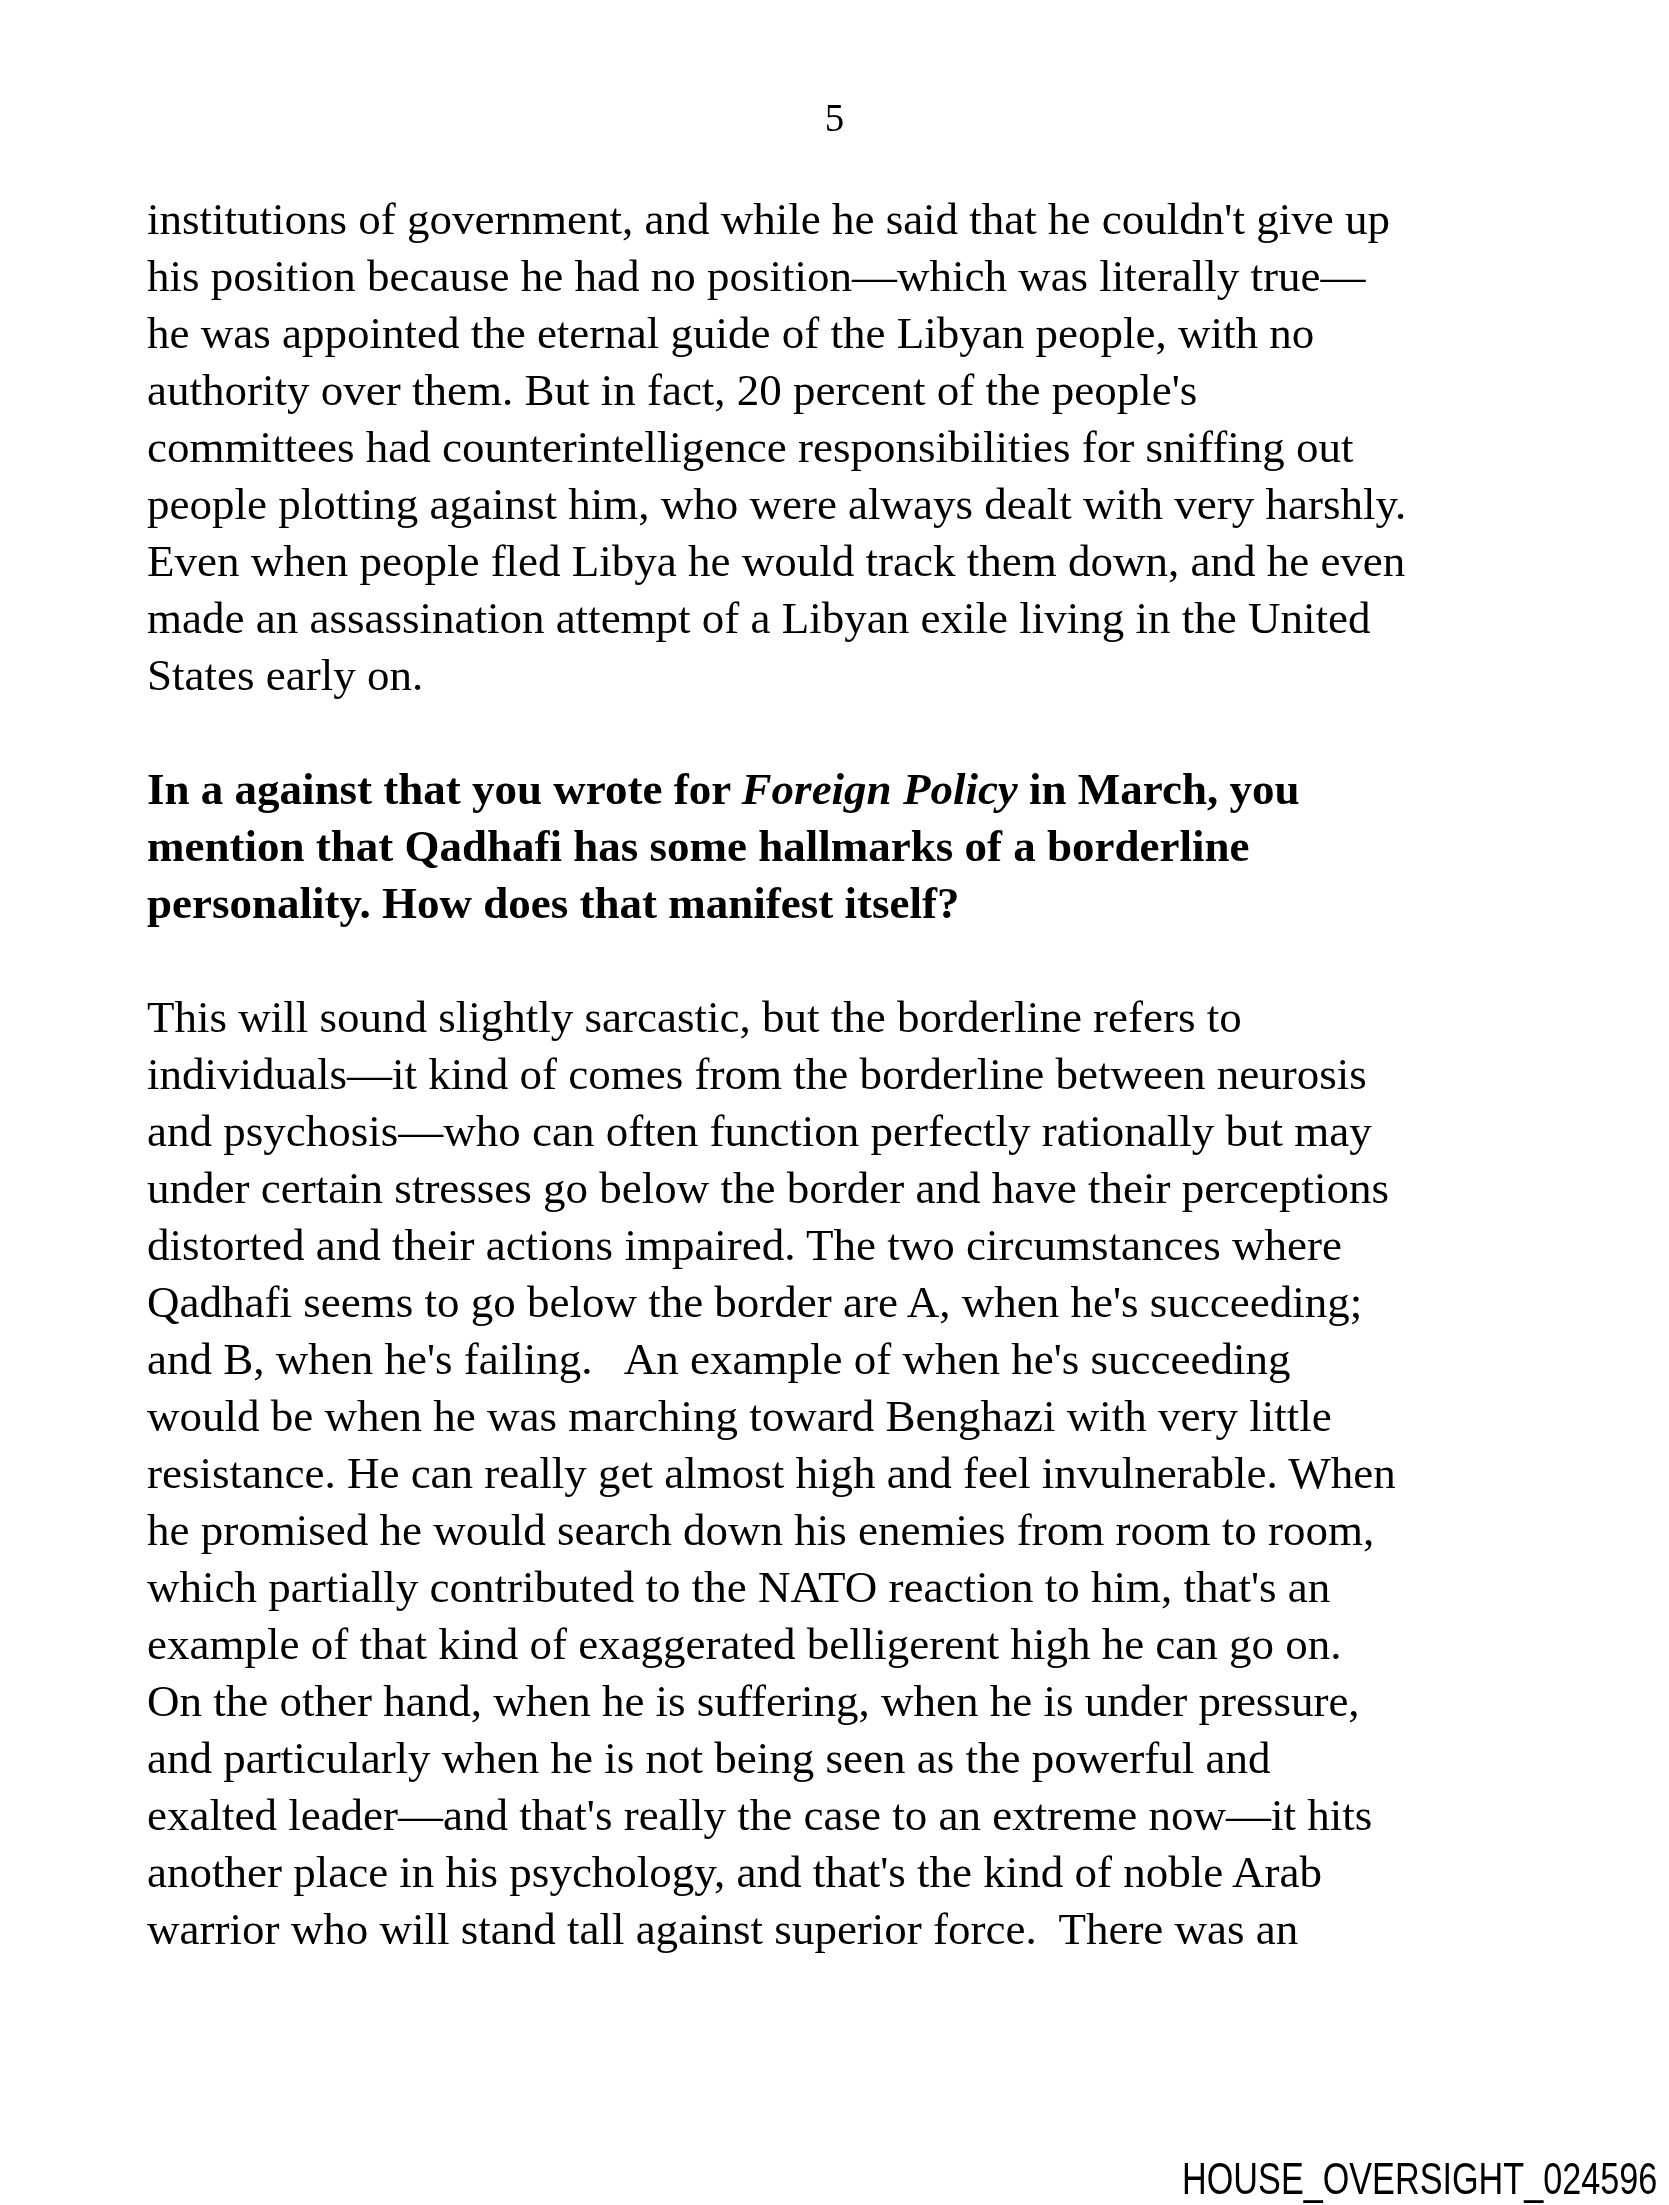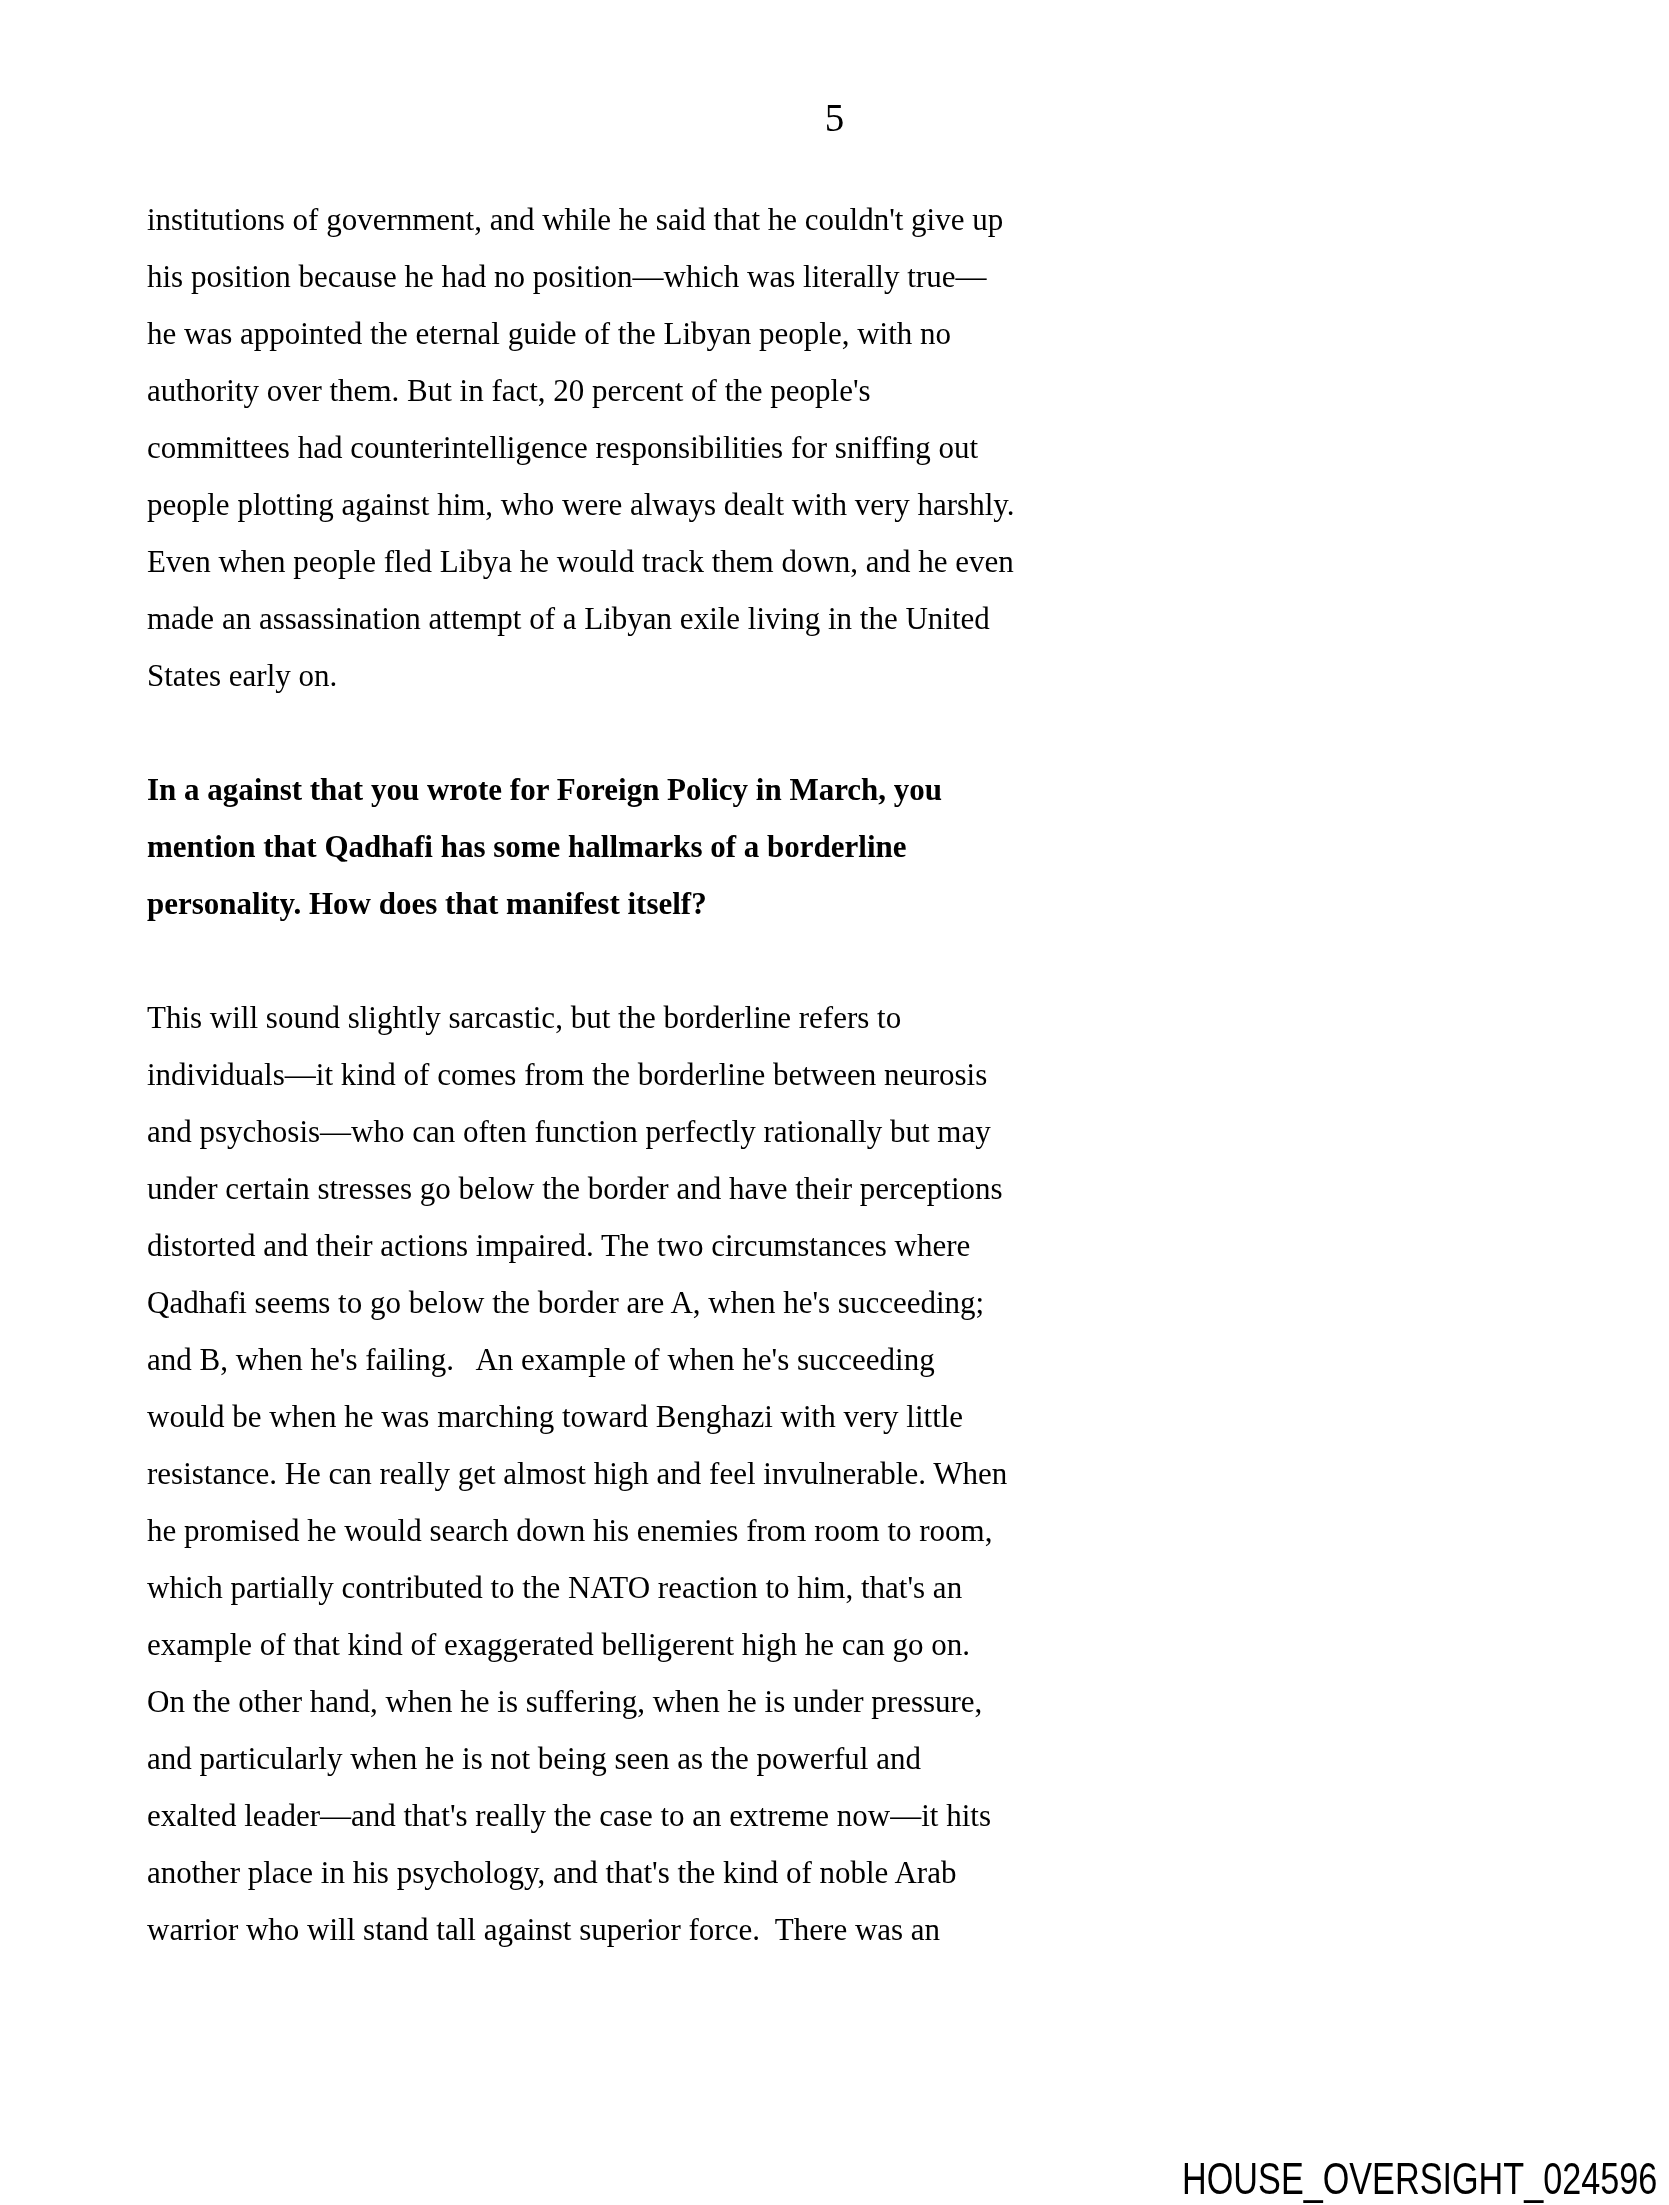--- a/index.html
+++ b/index.html
@@ -29,32 +29,33 @@
     font-size: 39px;
     line-height: 57px;
   }
   .body-text {
     position: absolute;
     top: 191px;
     left: 147px;
     width: 1427px;
   }
   .para {
-    font-size: 31px;
+    font-size: 45px;
     line-height: 57px;
     white-space: pre;
     letter-spacing: 0px;
   }
   .para + .para {
     margin-top: 57px;
   }
   .question {
     font-weight: bold;
   }
   .italic {
+    font-style: italic;
   }
   .bates {
     position: absolute;
     right: 11.8px;
     bottom: 3.9px;
     font-family: "Liberation Sans", sans-serif;
     font-size: 45px;
     line-height: 1;
     transform: scaleX(0.76);
     transform-origin: right bottom;

